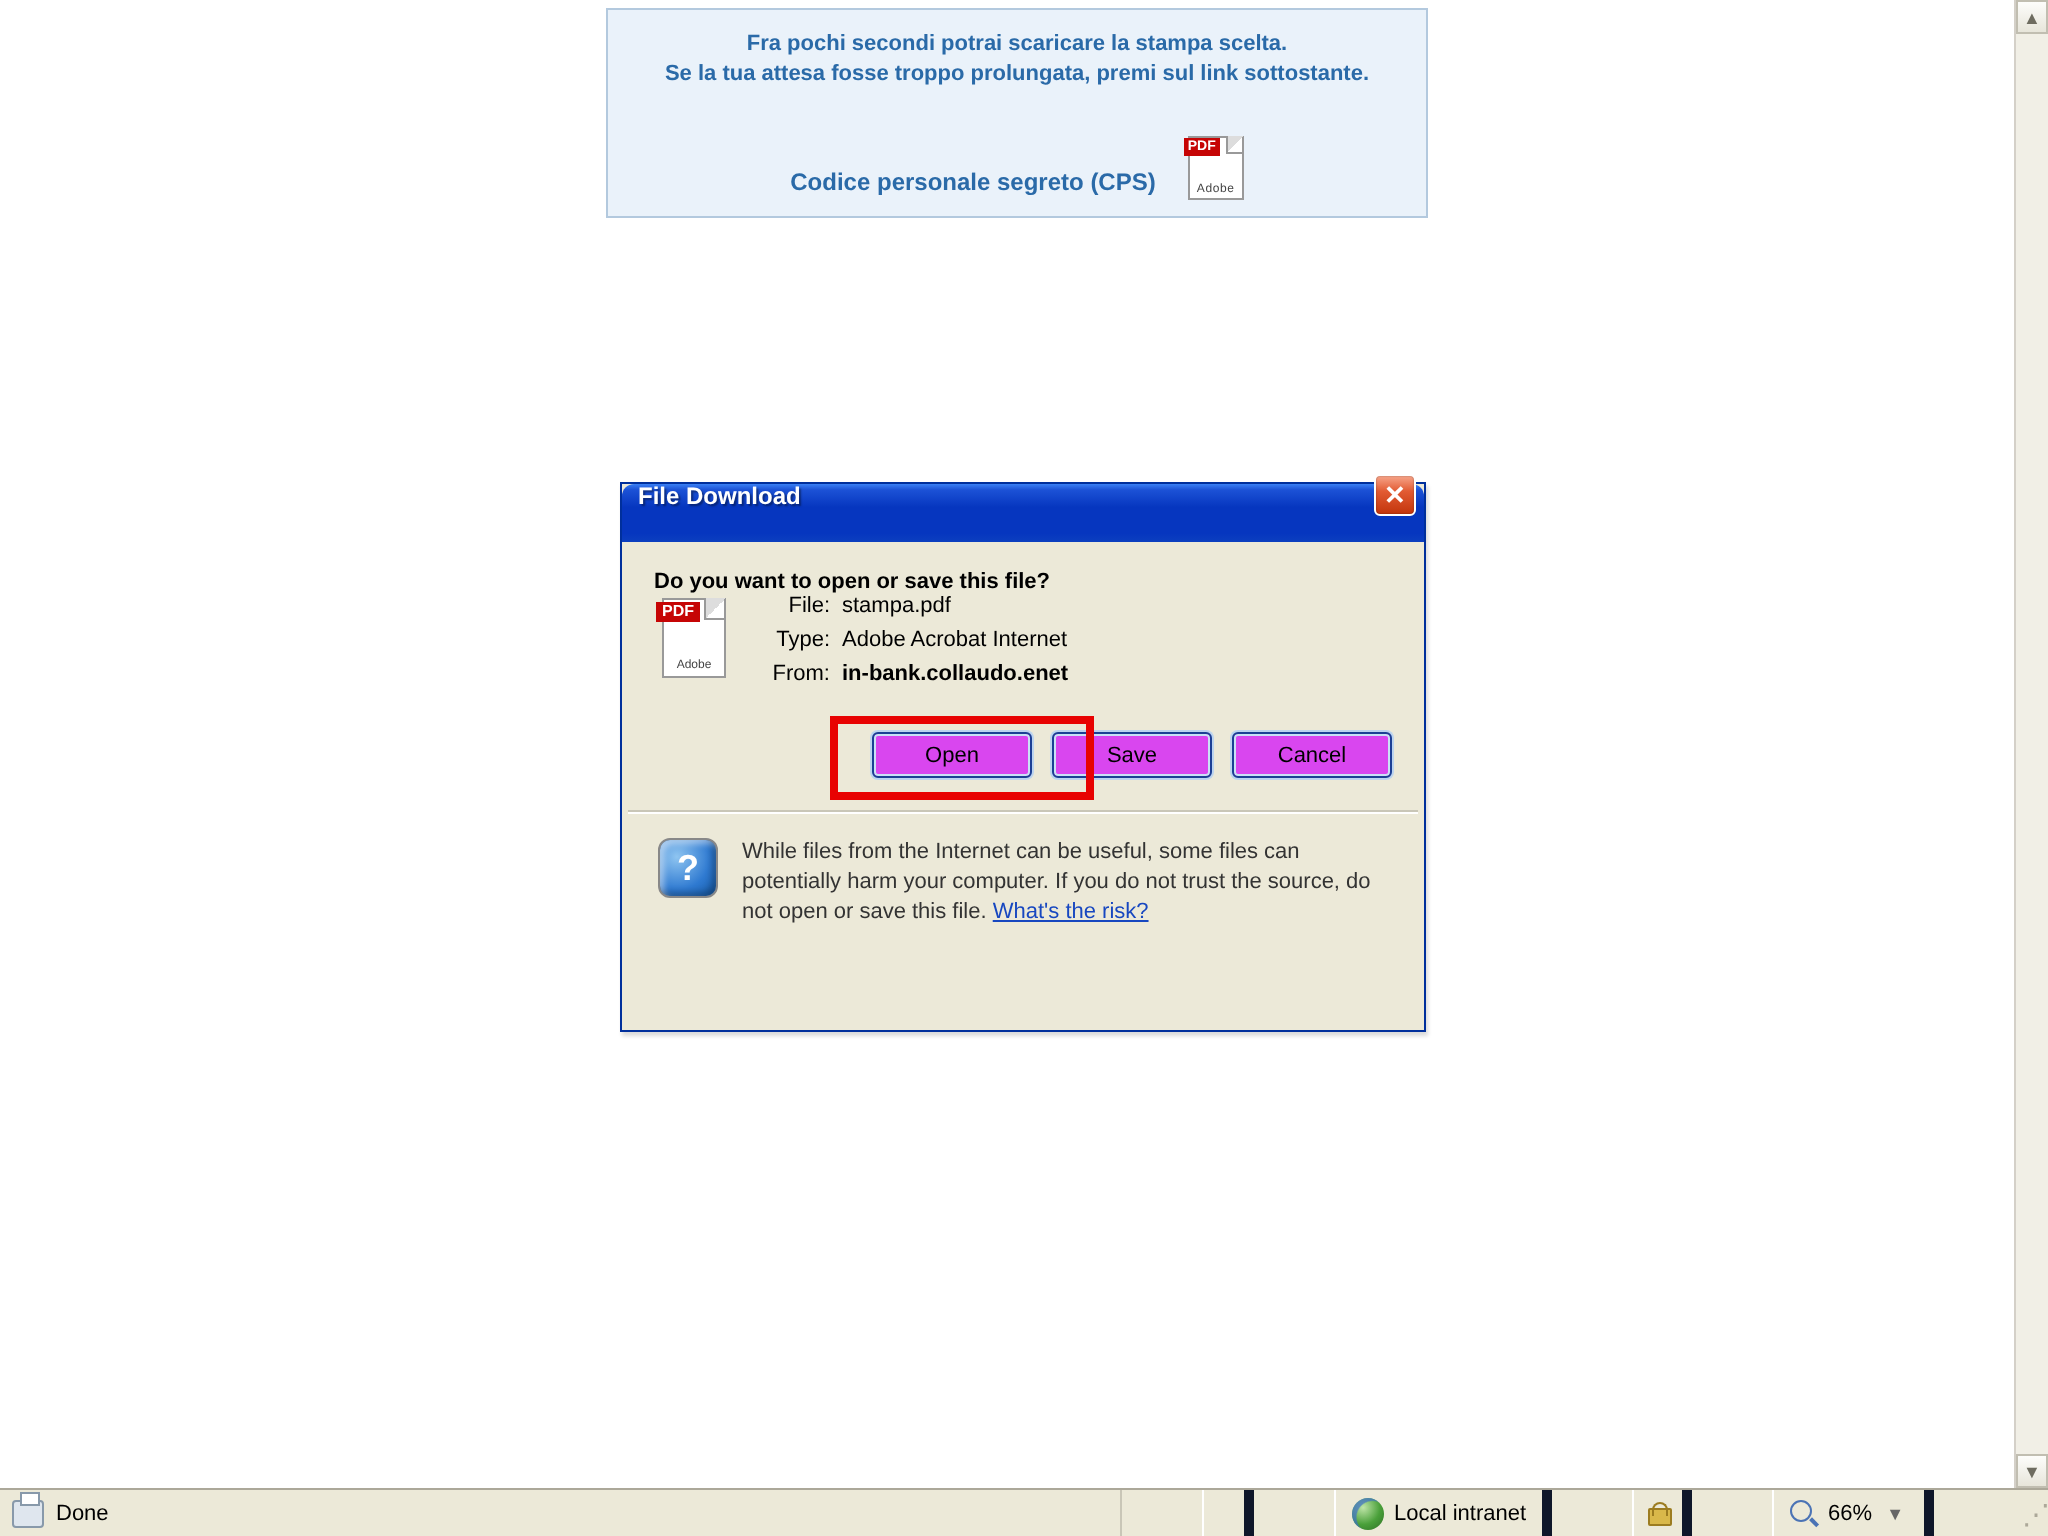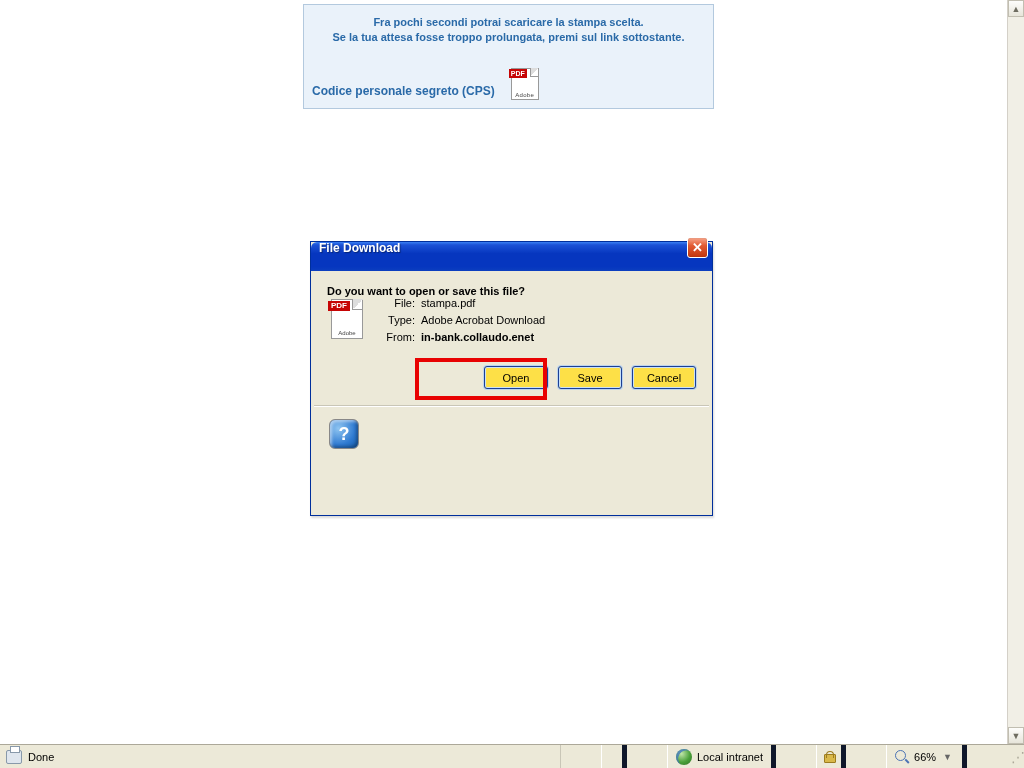--- a/index.html
+++ b/index.html
@@ -30,21 +30,21 @@
     font-family: Verdana, sans-serif;
     font-size: 11px;
     color: #2a6aa8;
     font-weight: bold;
     line-height: 1.4;
   }
   .info-link-row {
     margin-top: 22px;
     display: flex;
     align-items: flex-end;
-    justify-content: flex-start;
+    justify-content: center;
     gap: 16px;
   }
   .info-link {
     font-family: Verdana, sans-serif;
     font-size: 12px;
     color: #2a6aa8;
     font-weight: bold;
     cursor: pointer;
     padding-bottom: 2px;
   }
@@ -126,22 +126,22 @@
   .meta-row{display:flex; margin-bottom:5px;}
   .meta-label{width:42px; text-align:right; padding-right:6px;}
   .meta-val{}
   .meta-val.bold{font-weight:bold;}
   .button-row{
     display:flex; gap:10px; justify-content:flex-end;
     padding: 18px 16px 16px 0;
     position:relative;
   }
   .btn{
-    width:64px; height:23px;
-    background:#fde047;
+    width:80px; height:23px;
+    background:#d946ef;
     border:1px solid #1c3f94;
     border-radius:3px;
     font-size:11px;
     cursor:pointer;
     box-shadow: inset 0 0 0 1px #c9e1f6, 0 0 0 1px #bcd4ef;
   }
   .highlight-box{
     position:absolute;
     border:4px solid #e80202;
     pointer-events:none;
@@ -252,38 +252,41 @@
         <span class="band">PDF</span>
         <span class="adobe">Adobe</span>
       </div>
       <div class="meta">
         <div class="meta-row">
           <span class="meta-label">File:</span>
           <span class="meta-val">stampa.pdf</span>
         </div>
         <div class="meta-row">
           <span class="meta-label">Type:</span>
-          <span class="meta-val">Adobe Acrobat Download</span>
+          <span class="meta-val">Adobe Acrobat Internet</span>
         </div>
         <div class="meta-row">
           <span class="meta-label">From:</span>
           <span class="meta-val bold">in-bank.collaudo.enet</span>
         </div>
       </div>
     </div>
   </div>
   <div class="button-row">
     <button class="btn">Open</button>
     <button class="btn">Save</button>
     <button class="btn">Cancel</button>
     <div class="highlight-box" style="left:104px; top:10px; width:132px; height:42px;"></div>
   </div>
   <div class="divider"></div>
   <div class="warning-row">
     <div class="shield">?</div>
+    <div class="warning-text">
+      <span>While files from the Internet can be useful, some files can potentially harm your computer. If you do not trust the source, do not open or save this file. </span><span class="risk-link">What's the risk?</span>
+    </div>
   </div>
 </div>
 
 <div class="statusbar">
   <div class="status-left">
     <span class="printer-ic"></span>
     <span>Done</span>
   </div>
   <div class="status-pane" style="width:26px;justify-content:center;"></div>
   <div class="status-pane">

